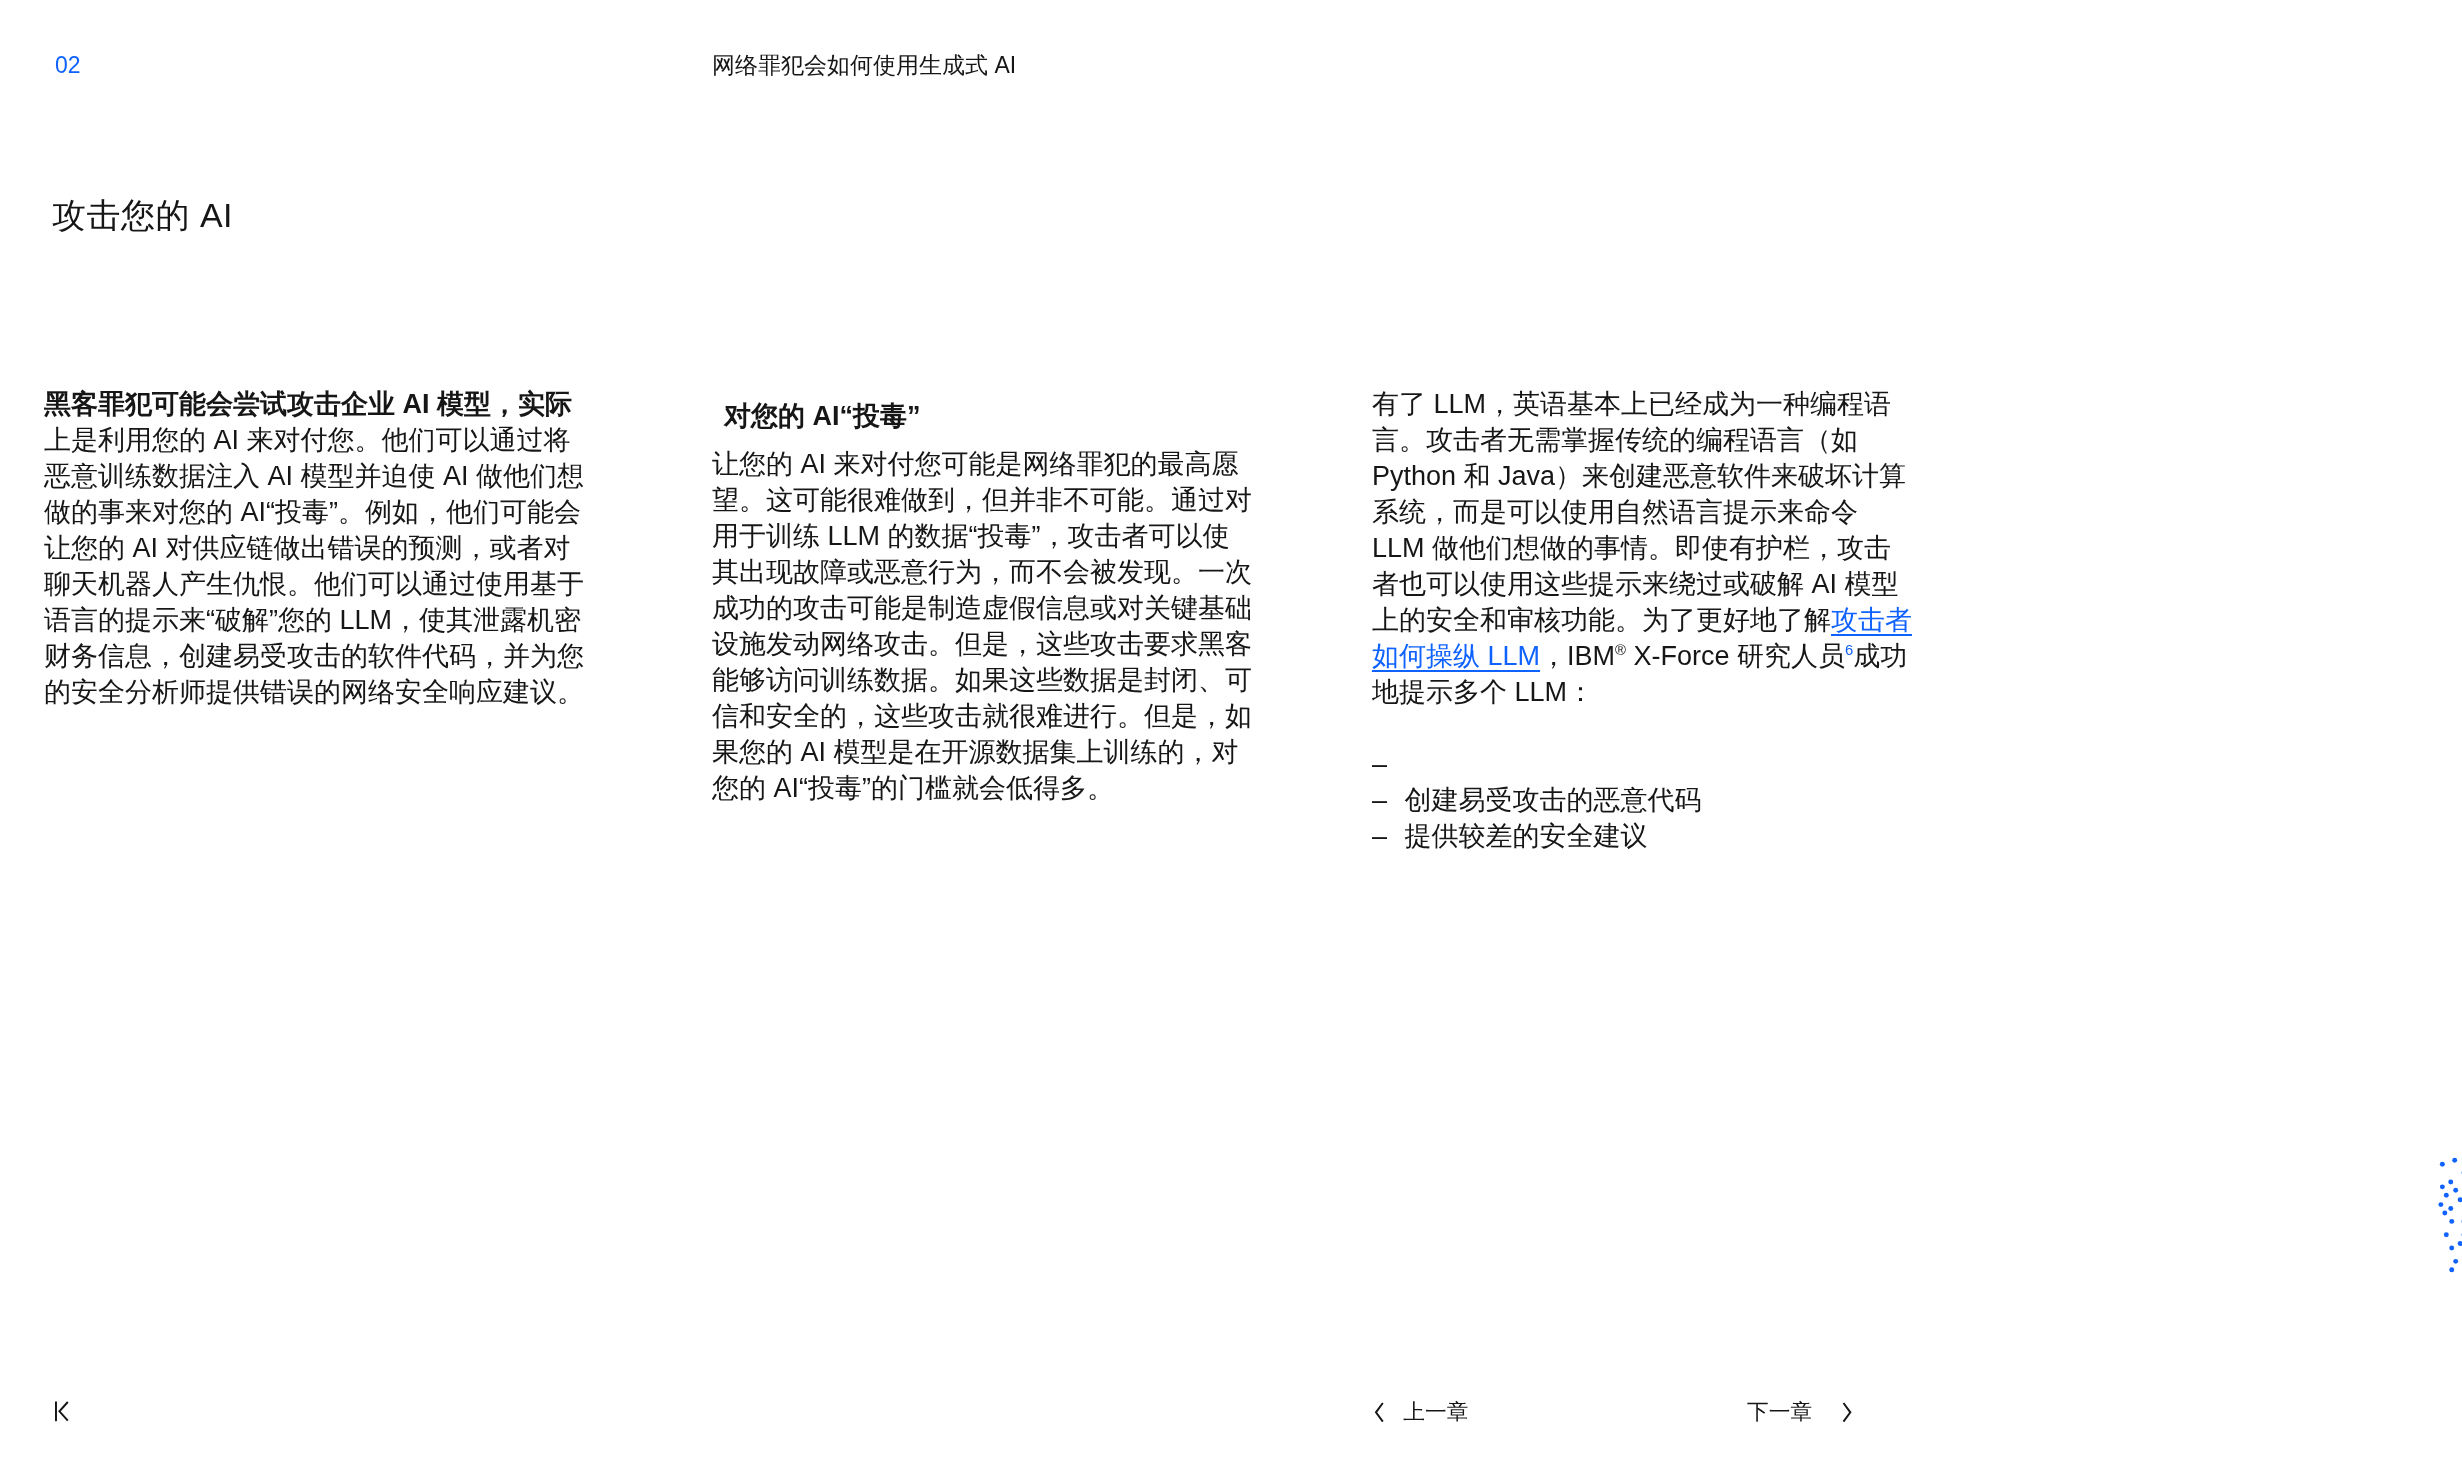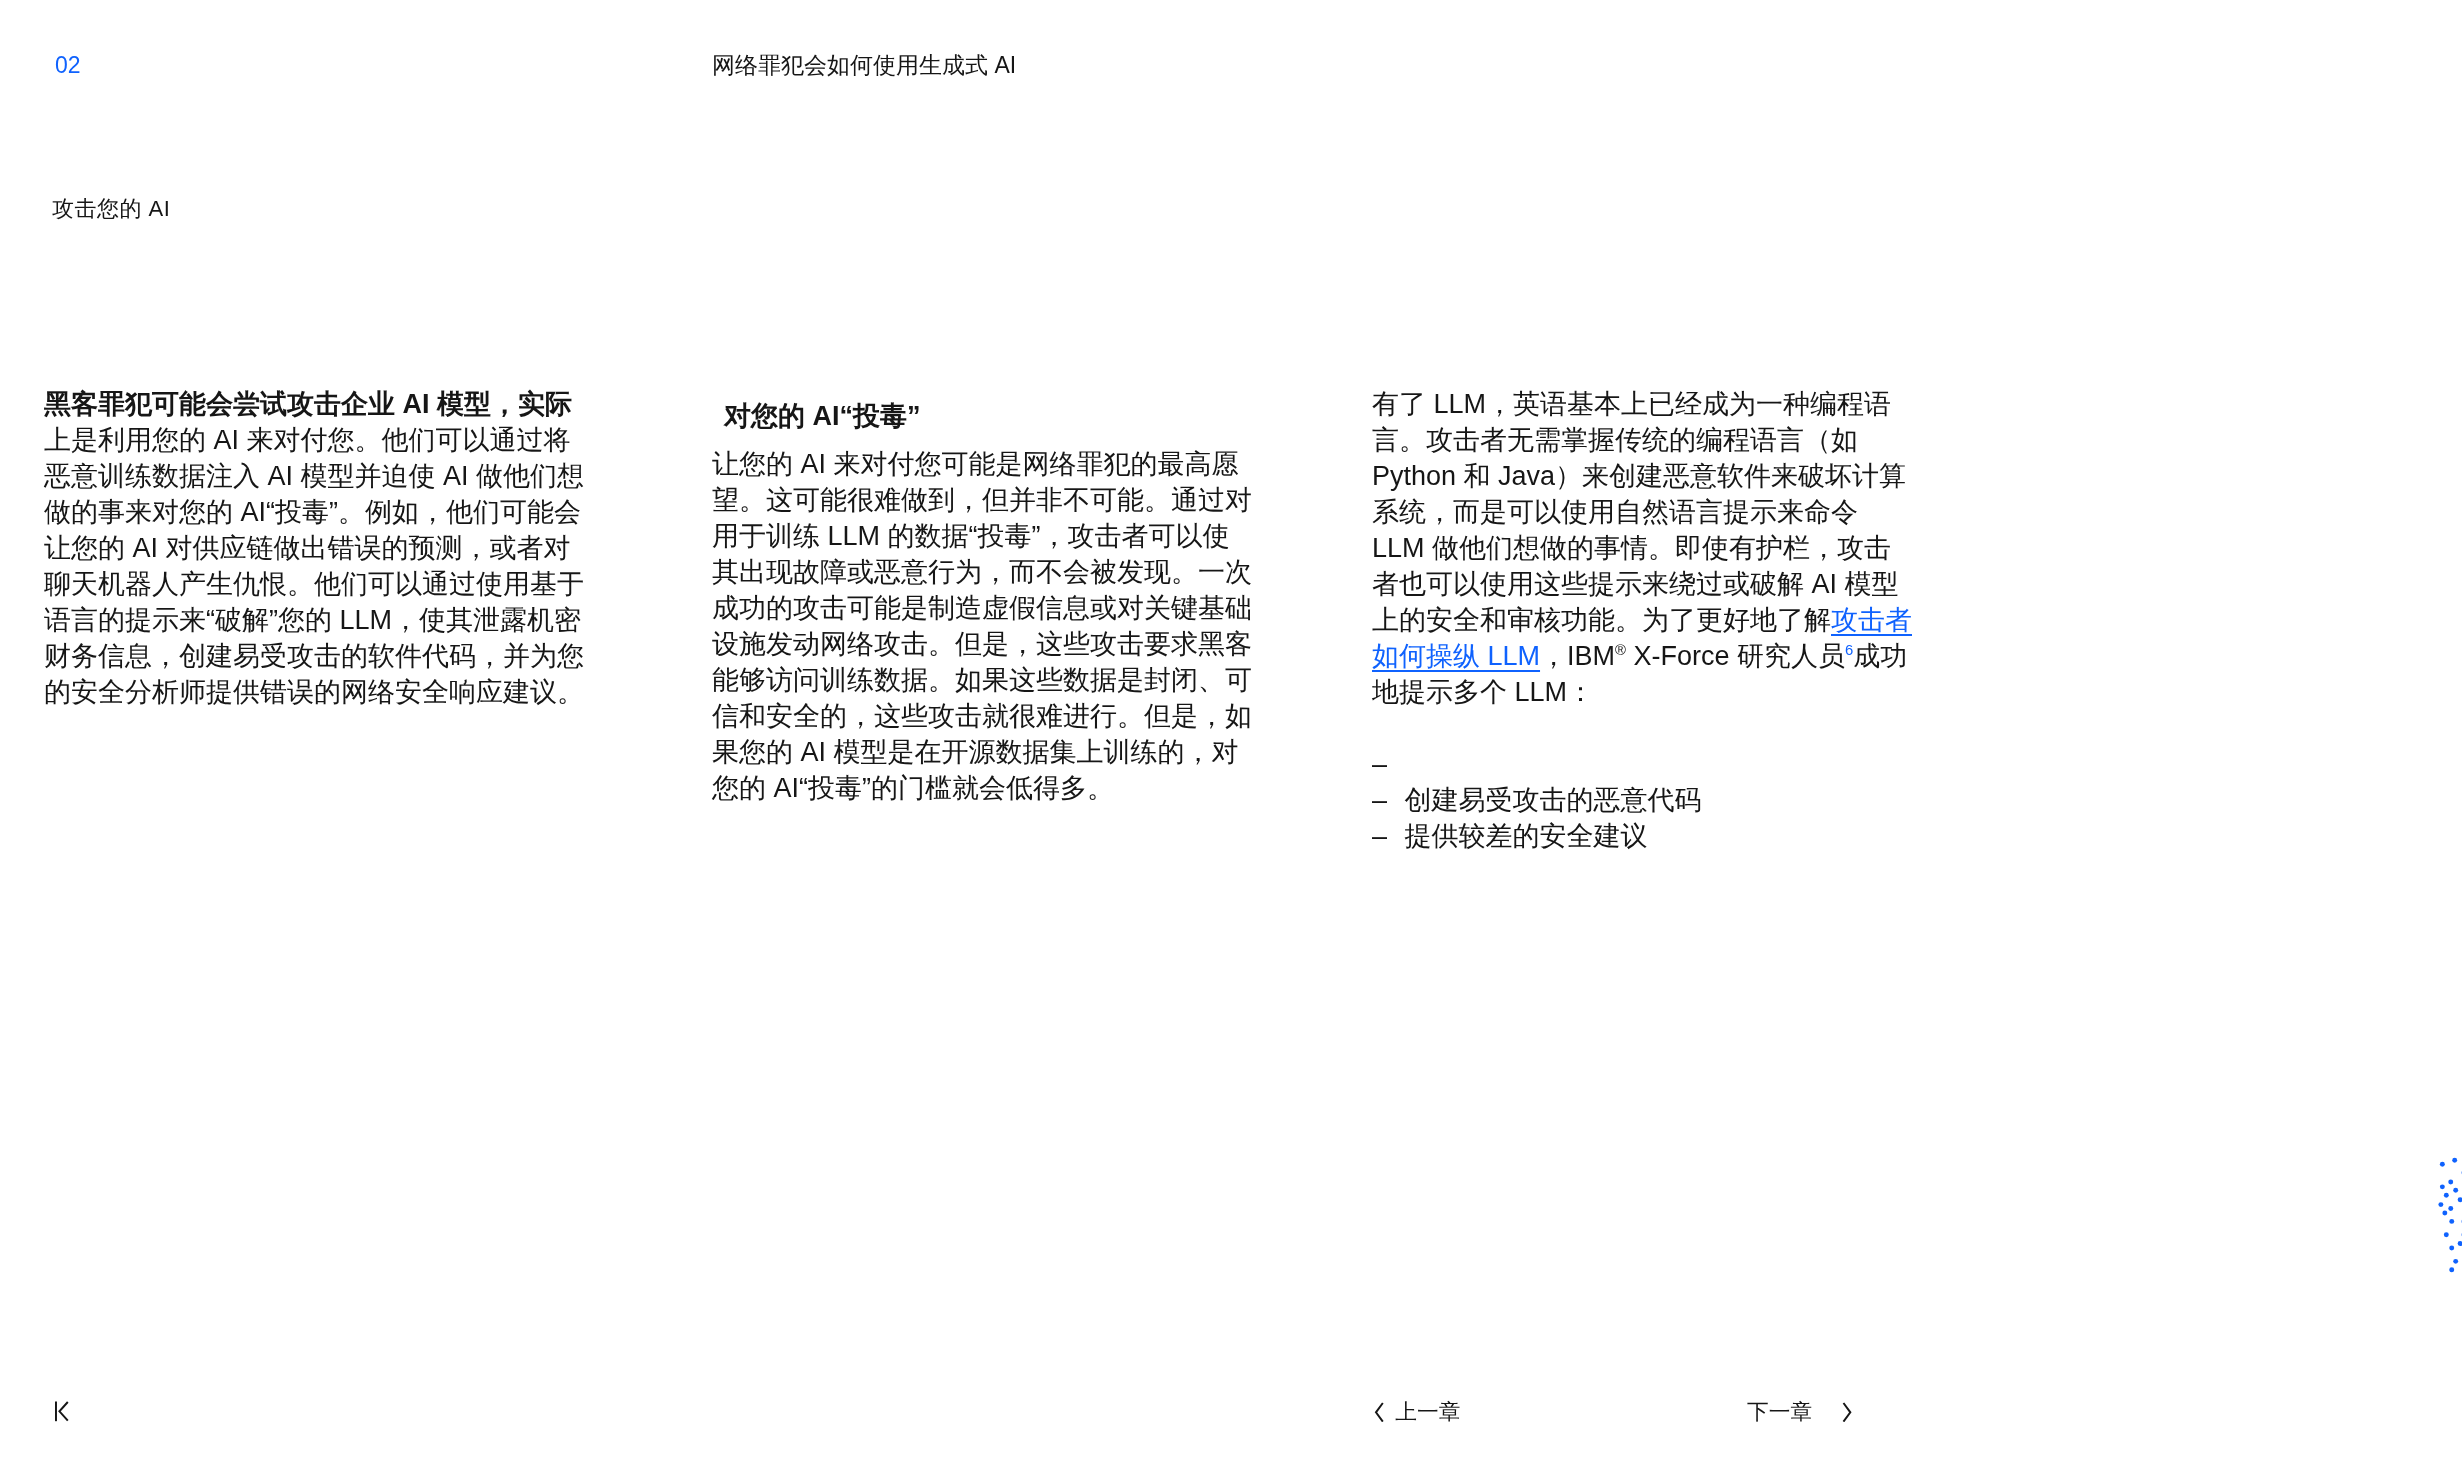--- a/index.html
+++ b/index.html
@@ -23,21 +23,21 @@
     font-size:23px;line-height:1.2;color:var(--accent);
   }
   .running-title{
     position:absolute;left:712px;top:52px;
     font-size:23px;line-height:1.2;color:var(--text);
   }
 
   
   .page-title{
     position:absolute;left:52px;top:196px;
-    font-size:22px;font-weight:300;letter-spacing:0.5px;
+    font-size:34px;font-weight:300;letter-spacing:0.5px;
     line-height:1.15;color:var(--text);
   }
 
   
   .col{
     position:absolute;top:386px;width:541px;
     font-size:27px;line-height:36px;color:var(--text);
     text-align:left;
   }
   .col-1{left:44px;}
@@ -71,21 +71,21 @@
 
   
   .decor{
     position:absolute;left:2432px;top:1139px;width:148px;height:148px;
   }
   .decor svg{display:block;width:100%;height:100%;}
 
   
   .footer-item{position:absolute;display:flex;align-items:center;}
   .skip-btn{left:54px;top:1401px;cursor:pointer;}
-  .prev-btn{left:1374px;top:1401px;gap:11px;cursor:pointer;}
+  .prev-btn{left:1374px;top:1401px;gap:19px;cursor:pointer;}
   .next-btn{left:1747px;top:1401px;gap:30px;cursor:pointer;}
   .nav-label{font-size:21.7px;line-height:21.7px;color:var(--text);}
   .nav-ico{display:block;}
 </style>
 </head>
 <body>
 
 <div class="page">
 
   <div class="chapter-num">02</div>

